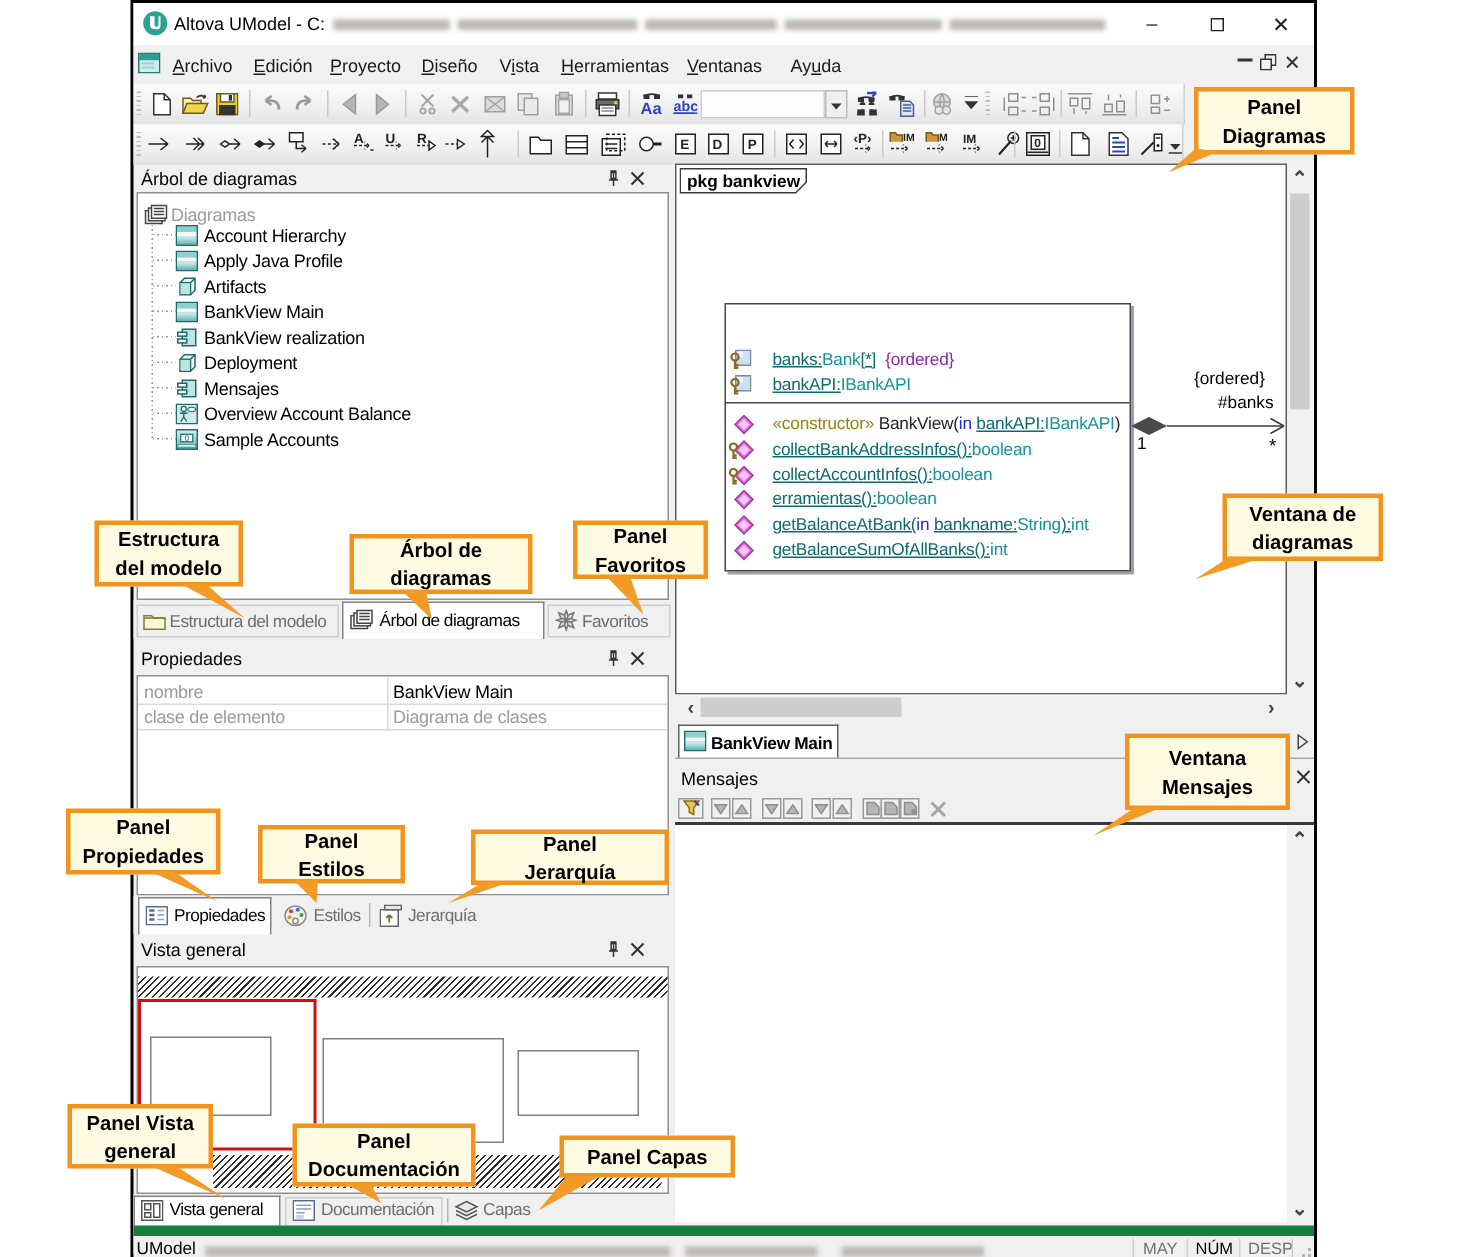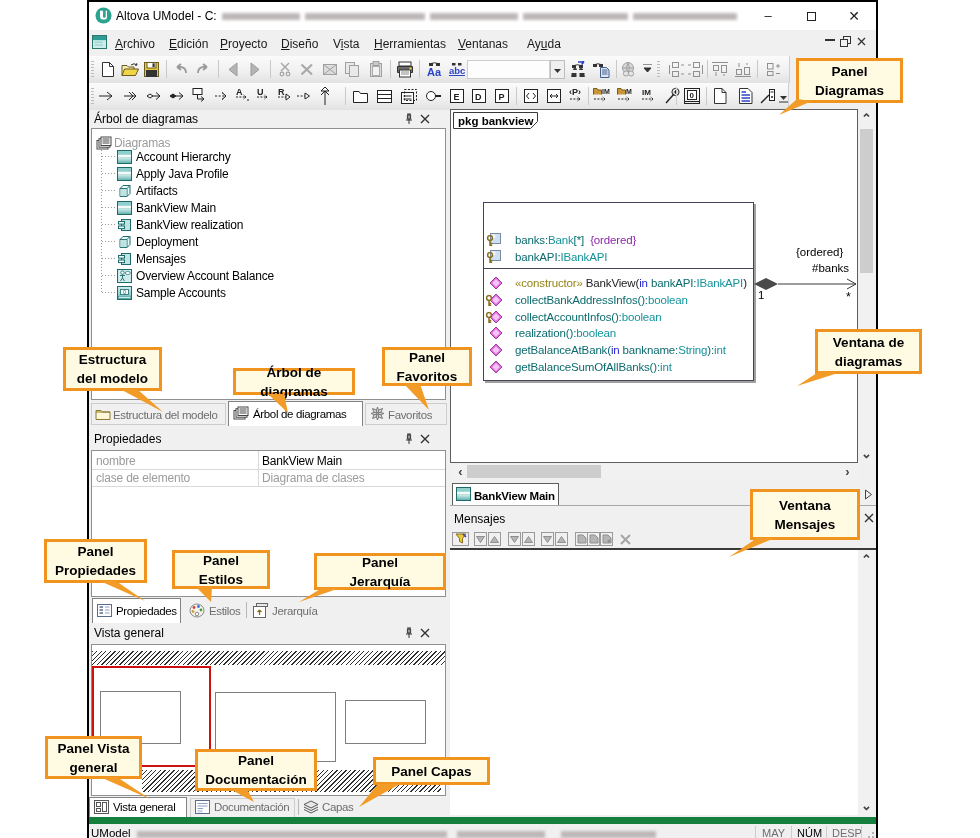--- a/index.html
+++ b/index.html
@@ -35,21 +35,21 @@
   .cotail { position:absolute; z-index:51; }
   .treetxt { position:absolute; font-size:12px; color:#000; white-space:nowrap; letter-spacing:-0.2px; }
   .gr { color:#9b9b9b; }
   .hatch { position:absolute;
     background:repeating-linear-gradient(135deg,#2e2e2e 0 1px,#fff 1px 3.2px); }
   .sbar { position:absolute; background:#f1f1f1; }
   .sthumb { position:absolute; background:#cdcdcd; }
   .sarr { position:absolute; font-size:13px; font-weight:bold; color:#444; line-height:16px; text-align:center;
     width:17px; height:16px; }
   .clsrow { position:absolute; font-size:11.5px; white-space:nowrap; color:#0c6b6e; letter-spacing:-0.15px; }
-  .tI { color:#0c6b6e; } 
+  .tI { color:#0c6b6e;text-decoration:underline; } 
   .tT { color:#14939b; } 
   .tB { color:#2929cc; } 
   .tP { color:#8d28a8; } 
   .tO { color:#948413; } 
   .mbtn { position:absolute; top:530px; width:13px; height:14px; background:#f0f0f0;
     border:1px solid #9a9a9a; }
   .statxt { position:absolute; font-size:11px; color:#6f6f6f; top:3px; }
   .ssep { position:absolute; top:2px; width:1px; height:15px; background:#cdcdcd; }
 </style>
 </head>
@@ -638,21 +638,21 @@
     <svg class="abs" style="left:5px;top:107px" width="14" height="14">
         <use href="#i-diamond"></use>
       </svg>
     <svg class="abs" style="left:1px;top:109px" width="8" height="12">
         <use href="#i-key"></use>
       </svg>
     <div class="clsrow" style="left:31px;top:108px"><span class="tI">collectAccountInfos():</span><span class="tT">boolean</span></div>
     <svg class="abs" style="left:5px;top:123px" width="14" height="14">
         <use href="#i-diamond"></use>
       </svg>
-    <div class="clsrow" style="left:31px;top:124px"><span class="tI">realization():</span><span class="tT">boolean</span></div>
+    <div class="clsrow" style="left:31px;top:124px"><span class="tI">erramientas():</span><span class="tT">boolean</span></div>
     <svg class="abs" style="left:5px;top:140px" width="14" height="14">
         <use href="#i-diamond"></use>
       </svg>
     <div class="clsrow" style="left:31px;top:141px"><span class="tI">getBalanceAtBank(</span><span class="tB">in</span> <span class="tI">bankname:</span><span class="tT">String</span><span class="tI">):</span><span class="tT">int</span></div>
     <svg class="abs" style="left:5px;top:157px" width="14" height="14">
         <use href="#i-diamond"></use>
       </svg>
     <div class="clsrow" style="left:31px;top:158px"><span class="tI">getBalanceSumOfAllBanks():</span><span class="tT">int</span></div>
   </div>
 
@@ -770,21 +770,21 @@
 </div>
 
 <div class="co" style="left:796px;top:58px;width:107px;height:45px">Panel<br>Diagramas</div>
 <svg class="cotail" style="left:775px;top:98px" width="40" height="20">
     <path d="M22 1 L37 3 L4 17 Z" fill="#F29B26"></path>
   </svg>
 <div class="co" style="left:63px;top:347px;width:99px;height:44px">Estructura<br>del modelo</div>
 <svg class="cotail" style="left:115px;top:388px" width="52" height="25">
     <path d="M5 1 L22 1 L48 24 Z" fill="#F29B26"></path>
   </svg>
-<div class="co" style="left:233px;top:368px;width:122px;height:27px">Árbol de<br>diagramas</div>
+<div class="co" style="left:233px;top:356px;width:122px;height:40px">Árbol de<br>diagramas</div>
 <svg class="cotail" style="left:263px;top:393px" width="30" height="22">
     <path d="M5 1 L21 1 L25 20 Z" fill="#F29B26"></path>
   </svg>
 <div class="co" style="left:382px;top:347px;width:90px;height:39px">Panel<br>Favoritos</div>
 <svg class="cotail" style="left:399px;top:383px" width="34" height="29">
     <path d="M5 1 L21 1 L30 27 Z" fill="#F29B26"></path>
   </svg>
 <div class="co" style="left:815px;top:329px;width:107px;height:45px">Ventana de<br>diagramas</div>
 <svg class="cotail" style="left:793px;top:370px" width="48" height="18">
     <path d="M27 1 L45 3 L4 16 Z" fill="#F29B26"></path>

